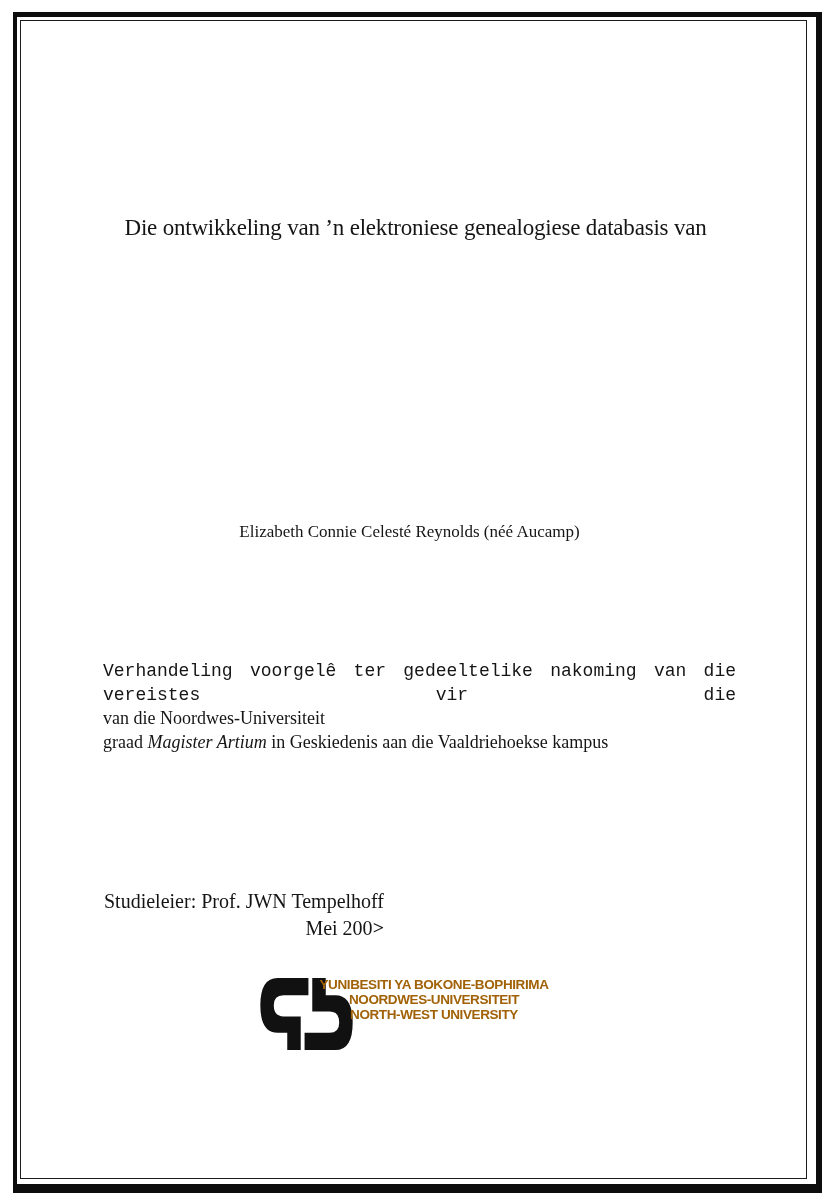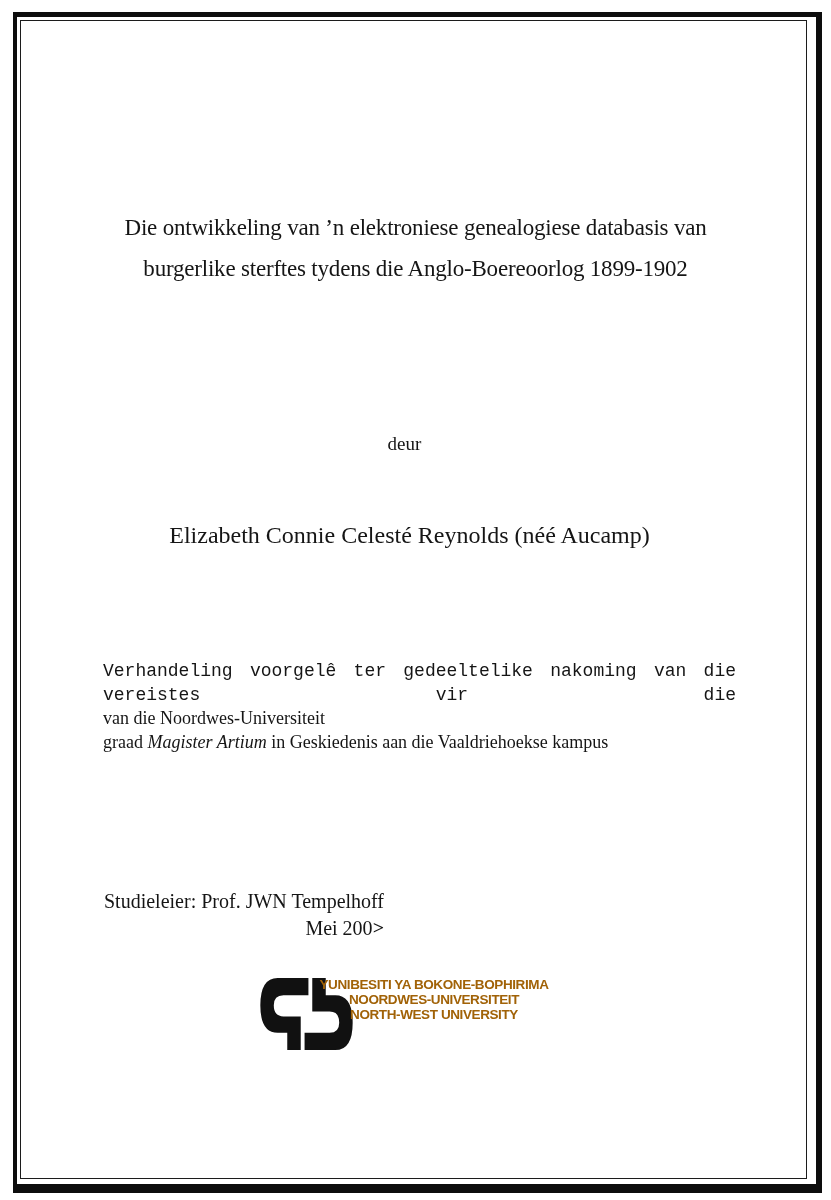--- a/index.html
+++ b/index.html
@@ -39,21 +39,21 @@
   .deur {
     position: absolute;
     top: 433px; left: 0; right: 22px;
     text-align: center;
     font-size: 19px;
   }
   .author {
     position: absolute;
     top: 522px; left: 0; right: 12px;
     text-align: center;
-    font-size: 24px;
+    font-size: 17px;
   }
   .submission {
     position: absolute;
     top: 660px; left: 103px;
     width: 633px;
     font-size: 18px;
     line-height: 23.5px;
   }
   .submission .just {
     text-align: justify;
@@ -90,24 +90,22 @@
 </head>
 <body>
 
 <div class="page">
 
   <div class="frame-outer"></div>
   <div class="frame-inner"></div>
 
   <div class="title">
     <div>Die ontwikkeling van ’n elektroniese genealogiese databasis van</div>
-    <div>burgerlike sterftes tydens die Anglo-Boereoorlog 1899-1902</div>
   </div>
 
-  <div class="deur">deur</div>
 
   <div class="author">Elizabeth Connie Celesté Reynolds (néé Aucamp)</div>
 
   <div class="submission">
     <div class="just">Verhandeling voorgelê ter gedeeltelike nakoming van die vereistes vir die</div>
     <div>van die Noordwes-Universiteit</div>
     <div><span>graad </span><em>Magister Artium</em><span> in Geskiedenis aan die Vaaldriehoekse kampus</span></div>
   </div>
 
   <div class="supervisor">

